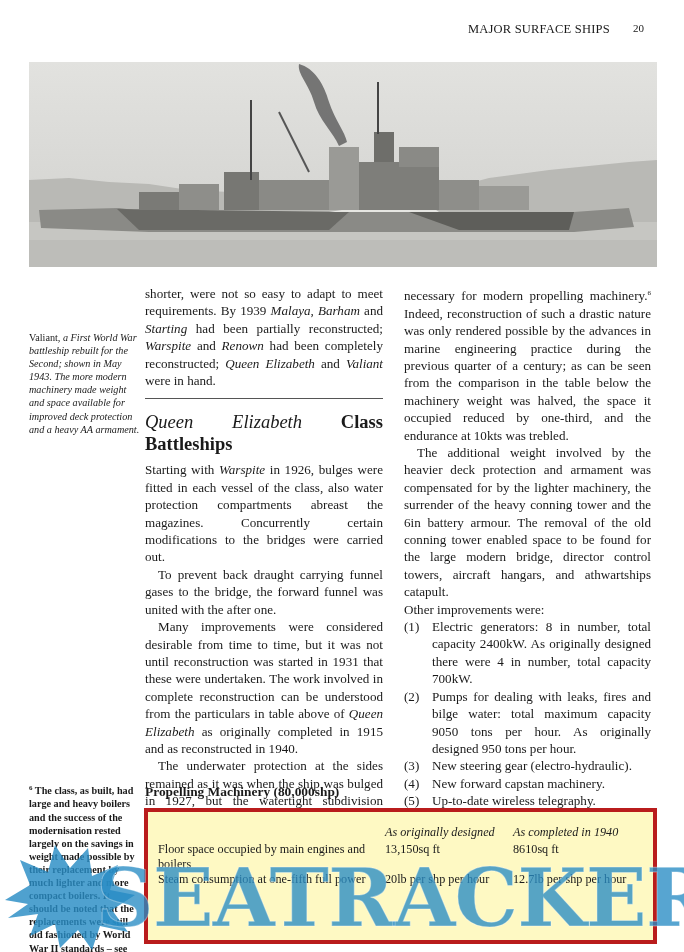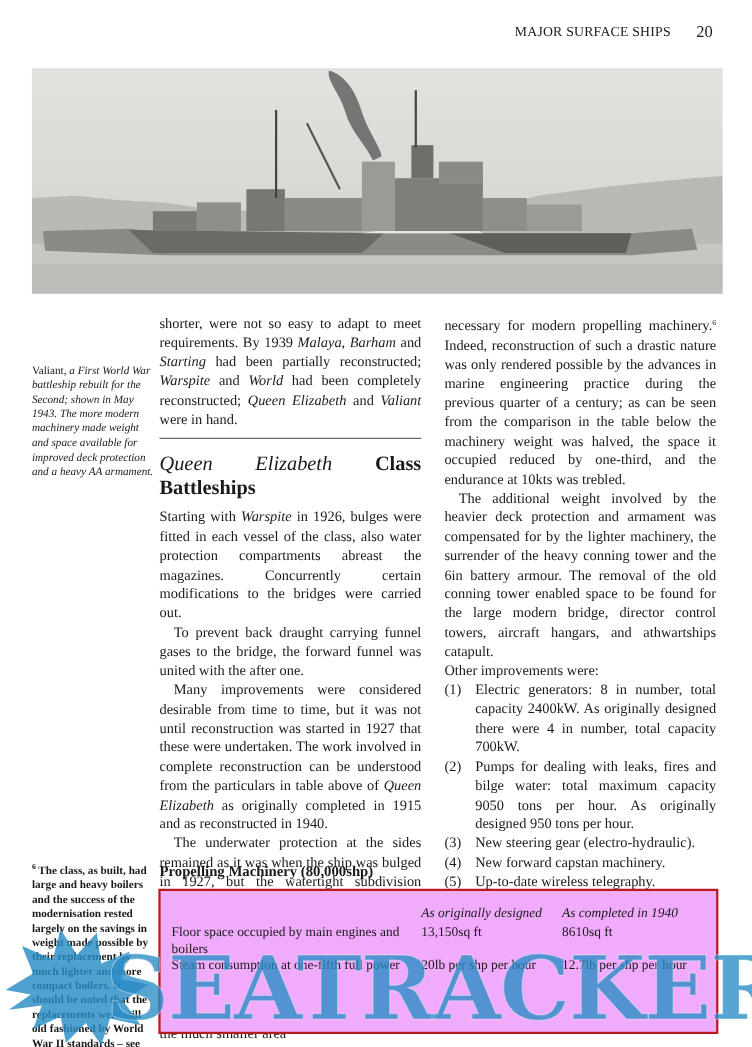--- a/index.html
+++ b/index.html
@@ -3,21 +3,21 @@
   <meta charset="utf-8">
   <style>
     html, body { margin: 0; padding: 0; }
     body {
       width: 684px; height: 952px; background: #ffffff; position: relative; overflow: hidden;
       font-family: "Liberation Serif", "DejaVu Serif", serif; color: #1a1a1a;
     }
     .running-head {
       position: absolute; top: 22px; left: 468px; font-size: 12.5px; letter-spacing: 0.2px;
     }
-    .page-number { position: absolute; top: 22px; left: 633px; font-size: 15px; }
+    .page-number { position: absolute; top: 22px; left: 633px; font-size: 11px; }
     .photo {
       position: absolute; left: 29px; top: 62px; width: 628px; height: 205px;
       background: linear-gradient(#e2e2df 0%, #d8d8d5 55%, #cfcfcb 100%); overflow: hidden;
     }
     .photo svg { position: absolute; left: 0; top: 0; }
     .caption {
       position: absolute; left: 29px; top: 287px; width: 112px; font-size: 10.2px; line-height: 13.1px;
       font-style: italic;
       margin-top: 44px;
     }
@@ -37,21 +37,21 @@
     .after { margin-top: 6px; }
     .footnote {
       position: absolute; left: 29px; top: 782px; width: 112px; font-size: 10.2px; line-height: 13.1px; font-weight: bold;
     }
     .footnote sup { font-size: 7px; }
     .table-title {
       position: absolute; left: 145px; top: 784px; font-size: 13.4px; font-weight: bold;
     }
     .spec-table {
       position: absolute; left: 144px; top: 808px; width: 505px; height: 128px;
-      border: 2px solid #b91c1c; background: #f0abfc;
+      border: 4px solid #b91c1c; background: #fef9c3;
     }
     .spec-table table { border-collapse: collapse; position: absolute; left: 10px; top: 10px; font-size: 12.2px; }
     .spec-table th { font-style: italic; font-weight: normal; text-align: left; height: 20px; padding: 0; }
     .spec-table td { height: 20px; padding: 0; vertical-align: top; }
     .c1 { width: 227px; } .c2 { width: 128px; } .c3 { width: 130px; }
     .watermark { position: absolute; left: 0; top: 840px; width: 684px; height: 112px; pointer-events: none; }
     .watermark-text {
       position: absolute; left: 96px; top: 858px; font-family: "DejaVu Serif", serif; font-weight: bold;
       font-size: 80px; letter-spacing: -1px; color: rgba(40,140,196,0.78); line-height: 1;
       -webkit-text-stroke: 1px rgba(255,255,255,0.35);
@@ -91,26 +91,26 @@
 
     <rect x="221" y="38" width="2" height="80" fill="#444"></rect>
     <rect x="348" y="20" width="2" height="52" fill="#444"></rect>
     <line x1="250" y1="50" x2="280" y2="110" stroke="#555" stroke-width="2"></line>
   </svg>
 </div>
 
 <div class="caption"><span class="upright">Valiant</span><span>, a First World War battleship rebuilt for the Second; shown in May 1943. The more modern machinery made weight and space available for improved deck protection and a heavy AA armament.</span></div>
 
 <div class="col col1">
-  <p><span>shorter, were not so easy to adapt to meet requirements. By 1939 </span><i>Malaya</i><span>, </span><i>Barham</i><span> and </span><i>Starting</i><span> had been partially reconstructed; </span><i>Warspite</i><span> and </span><i>World</i><span> had been completely reconstructed; </span><i>Queen Elizabeth</i><span> and </span><i>Valiant</i><span> were in hand.</span></p>
+  <p><span>shorter, were not so easy to adapt to meet requirements. By 1939 </span><i>Malaya</i><span>, </span><i>Barham</i><span> and </span><i>Starting</i><span> had been partially reconstructed; </span><i>Warspite</i><span> and </span><i>Renown</i><span> had been completely reconstructed; </span><i>Queen Elizabeth</i><span> and </span><i>Valiant</i><span> were in hand.</span></p>
   <div class="rule"></div>
   <div class="section-title"><i>Queen Elizabeth</i><span> Class Battleships</span></div>
   <p><span>Starting with </span><i>Warspite</i><span> in 1926, bulges were fitted in each vessel of the class, also water protection compartments abreast the magazines. Concurrently certain modifications to the bridges were carried out.</span></p>
   <p class="indent">To prevent back draught carrying funnel gases to the bridge, the forward funnel was united with the after one.</p>
-  <p class="indent"><span>Many improvements were considered desirable from time to time, but it was not until reconstruction was started in 1927 that these were undertaken. The work involved in complete reconstruction can be understood from the particulars in table above of </span><i>Queen Elizabeth</i><span> as originally completed in 1915 and as reconstructed in 1940.</span></p>
+  <p class="indent"><span>Many improvements were considered desirable from time to time, but it was not until reconstruction was started in 1931 that these were undertaken. The work involved in complete reconstruction can be understood from the particulars in table above of </span><i>Queen Elizabeth</i><span> as originally completed in 1915 and as reconstructed in 1940.</span></p>
   <p class="indent">The underwater protection at the sides remained as it was when the ship was bulged in 1927, but the watertight subdivision inboard of the protective bulkheads was greatly improved; at the same time the old inner bottom and main bulkheads were almost entirely renewed and strengthened.</p>
   <p class="indent">Space for the much larger quantity of ammunition carried was provided by the surrender of submerged torpedo tubes and the much smaller area</p>
 </div>
 
 <div class="col col2">
   <p><span>necessary for modern propelling machinery.</span><sup style="font-size:7px">6</sup><span> Indeed, reconstruction of such a drastic nature was only rendered possible by the advances in marine engineering practice during the previous quarter of a century; as can be seen from the comparison in the table below the machinery weight was halved, the space it occupied reduced by one-third, and the endurance at 10kts was trebled.</span></p>
   <p class="indent">The additional weight involved by the heavier deck protection and armament was compensated for by the lighter machinery, the surrender of the heavy conning tower and the 6in battery armour. The removal of the old conning tower enabled space to be found for the large modern bridge, director control towers, aircraft hangars, and athwartships catapult.</p>
   <p class="lead">Other improvements were:</p>
   <ul class="list">
     <li><span class="num">(1)</span><span>Electric generators: 8 in number, total capacity 2400kW. As originally designed there were 4 in number, total capacity 700kW.</span></li>

